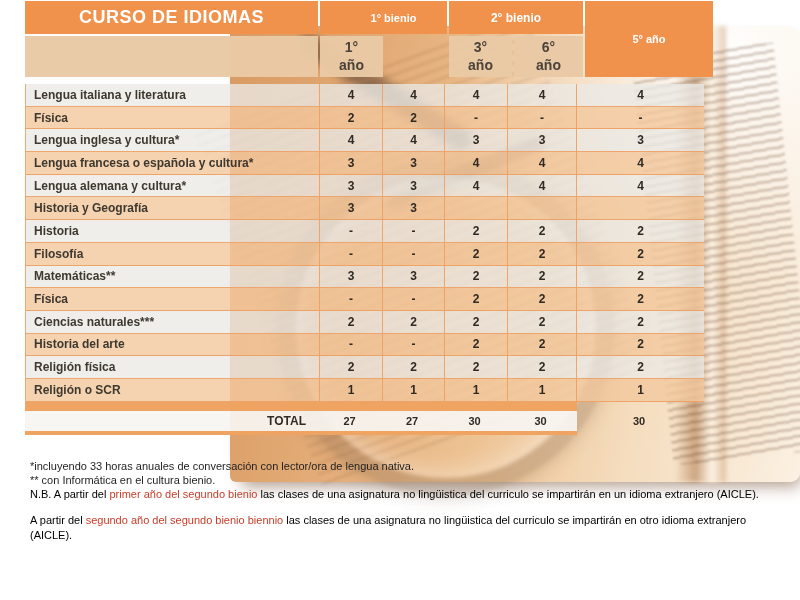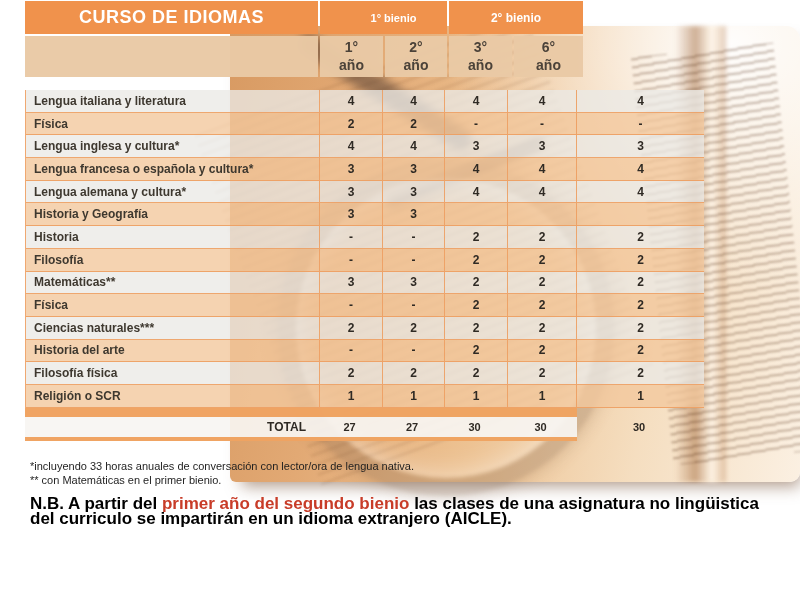--- a/index.html
+++ b/index.html
@@ -40,68 +40,66 @@
   .hc.title{grid-column:1;grid-row:1;font-size:18px;letter-spacing:0.5px;}
   .hc.g1{grid-column:2 / span 2;grid-row:1;font-size:11px;padding-left:20px;}
   .hc.g2{grid-column:4 / span 2;grid-row:1;font-size:12px;}
   .hc.g3{grid-column:6;grid-row:1 / span 2;font-size:11px;}
   .hc.blank{grid-column:1;grid-row:2;background:rgba(233,201,165,0.97);}
   .yc{background:rgba(233,201,165,0.97);color:#4B4239;font-weight:bold;font-size:14px;
     display:flex;align-items:center;justify-content:center;text-align:center;grid-row:2;}
   .yc span{display:inline-block;width:min-content;line-height:1.25;}
 
   .bodygrid{display:grid;grid-template-columns:293px 63px 62px 63px 69px 128px;
-    grid-auto-rows:22.7px;margin-top:13px;
+    grid-auto-rows:22.7px;margin-top:7px;
     border-left:1px solid rgba(237,159,98,0.9);border-right:1px solid rgba(237,159,98,0.9);}
   .row{display:contents;}
   .cell{border-bottom:1px solid rgba(237,159,98,0.9);display:flex;align-items:center;
     font-size:12px;font-weight:bold;color:#3E382F;}
   .cell.sub{padding-left:8px;}
   .cell.val{justify-content:center;border-left:1px solid rgba(237,159,98,0.9);color:#2F2A24;}
   .row.gray .cell{background:rgba(235,233,230,0.78);}
   .row.tan  .cell{background:rgba(242,200,157,0.80);}
 
   .totalrow{display:grid;grid-template-columns:293px 63px 62px 63px 69px 128px;height:20px;
     background:rgba(247,245,242,0.92);
     border-top:9px solid rgba(238,153,79,0.88);border-bottom:4px solid rgba(238,153,79,0.88);}
   .totalrow .tlabel{display:flex;align-items:center;justify-content:flex-end;padding-right:12px;
     font-size:12px;font-weight:bold;color:#2F2A24;}
   .totalrow .tval{display:flex;align-items:center;justify-content:center;
     font-size:11px;font-weight:bold;color:#2F2A24;}
 
   
   .notes{position:absolute;left:30px;top:459px;width:748px;color:#1F1F1F;}
   .fn{font-size:11px;line-height:14px;}
-  .nb{font-size:17px;line-height:15px;font-weight:bold;color:#000;margin-top:9px;}
+  .nb{font-size:11px;line-height:15px;font-weight:normal;color:#000;margin-top:0;}
   .nb .red{color:#C83C28;}
 </style>
 </head>
 <body>
 
 <div class="slide">
 
   <div class="photo">
     <div class="page-fold"></div>
     <div class="handle"></div>
     <div class="handle2"></div>
     <div class="lens"></div>
   </div>
 
   <div class="tbl">
 
     <div class="hdr">
       <div class="hc title">CURSO DE IDIOMAS</div>
       <div class="hc g1">1° bienio</div>
       <div class="hc g2">2° bienio</div>
+      <div class="hc g3">5° año</div>
       <div class="hc blank"></div>
       <div class="yc" style="grid-column:2">
           <span>1° año</span>
-        </div>
-      <div class="yc" style="grid-column:3">
-          <span>2° año</span>
         </div>
       <div class="yc" style="grid-column:4">
           <span>3° año</span>
         </div>
       <div class="yc" style="grid-column:5">
           <span>6° año</span>
         </div>
     </div>
 
     <div class="bodygrid">
@@ -208,21 +206,21 @@
       <div class="row tan">
         <div class="cell sub">Historia del arte</div>
         <div class="cell val">-</div>
         <div class="cell val">-</div>
         <div class="cell val">2</div>
         <div class="cell val">2</div>
         <div class="cell val">2</div>
       </div>
 
       <div class="row gray">
-        <div class="cell sub">Filosofía física</div>
+        <div class="cell sub">Religión física</div>
         <div class="cell val">2</div>
         <div class="cell val">2</div>
         <div class="cell val">2</div>
         <div class="cell val">2</div>
         <div class="cell val">2</div>
       </div>
 
       <div class="row tan">
         <div class="cell sub">Religión o SCR</div>
         <div class="cell val">1</div>
@@ -240,17 +238,18 @@
       <div class="tval">27</div>
       <div class="tval">30</div>
       <div class="tval">30</div>
       <div class="tval">30</div>
     </div>
 
   </div>
 
   <div class="notes">
     <div class="fn">*incluyendo 33 horas anuales de conversación con lector/ora de lengua nativa.</div>
-    <div class="fn">** con Matemáticas en el primer bienio.</div>
+    <div class="fn">** con Informática en el cultura bienio.</div>
     <p class="nb"><span>N.B. A partir del </span><span class="red">primer año del segundo bienio</span><span> las clases de una asignatura no lingüistica del curriculo se impartirán en un idioma extranjero (AICLE).</span></p>
+    <p class="nb"><span>A partir del </span><span class="red">segundo año del segundo bienio biennio</span><span> las clases de una asignatura no lingüistica del curriculo se impartirán en otro idioma extranjero (AICLE).</span></p>
   </div>
 
 </div>
 
 </body></html>

